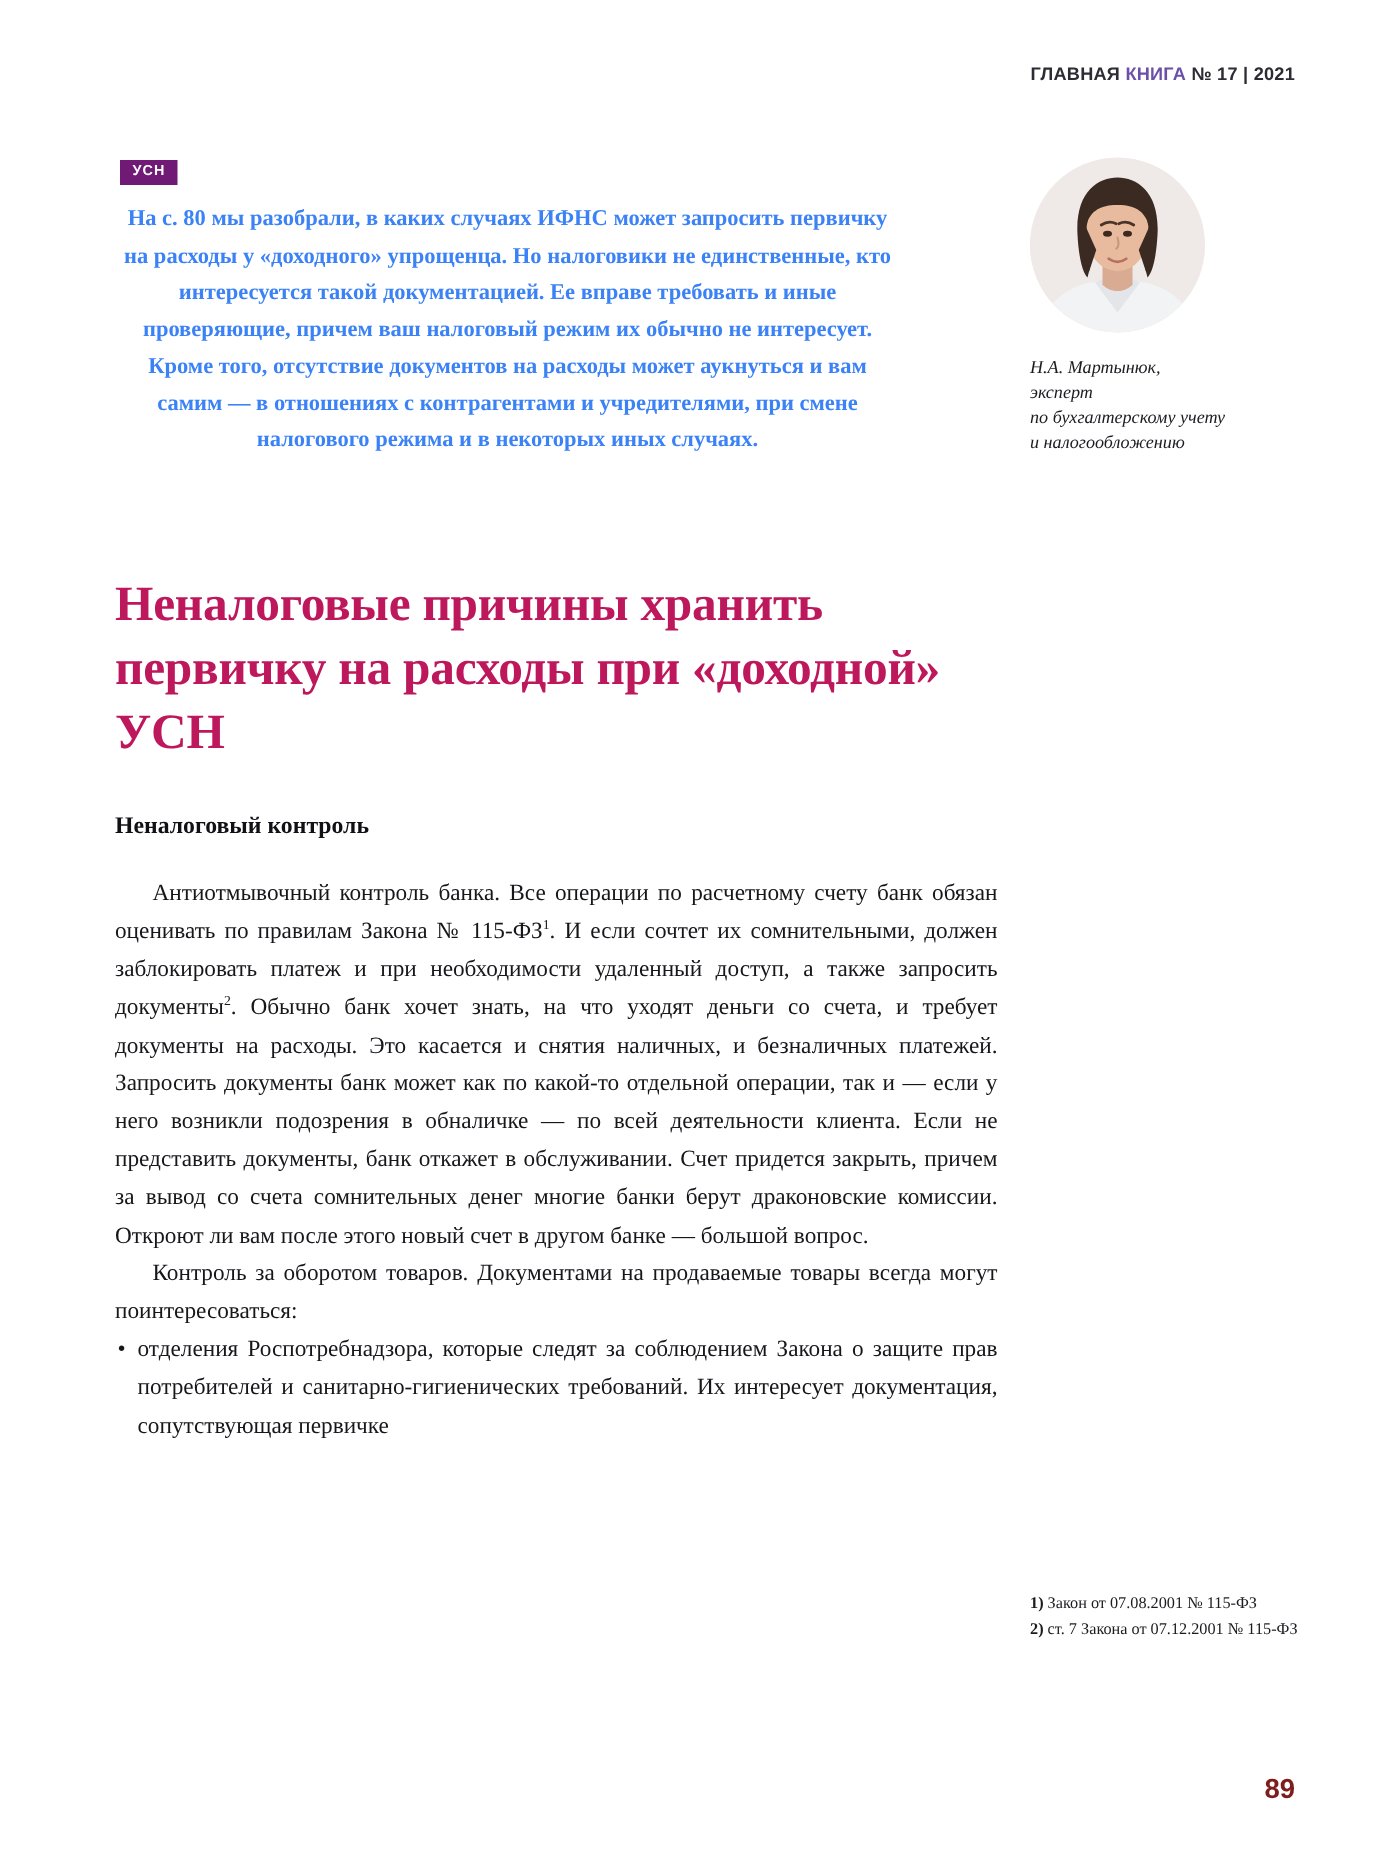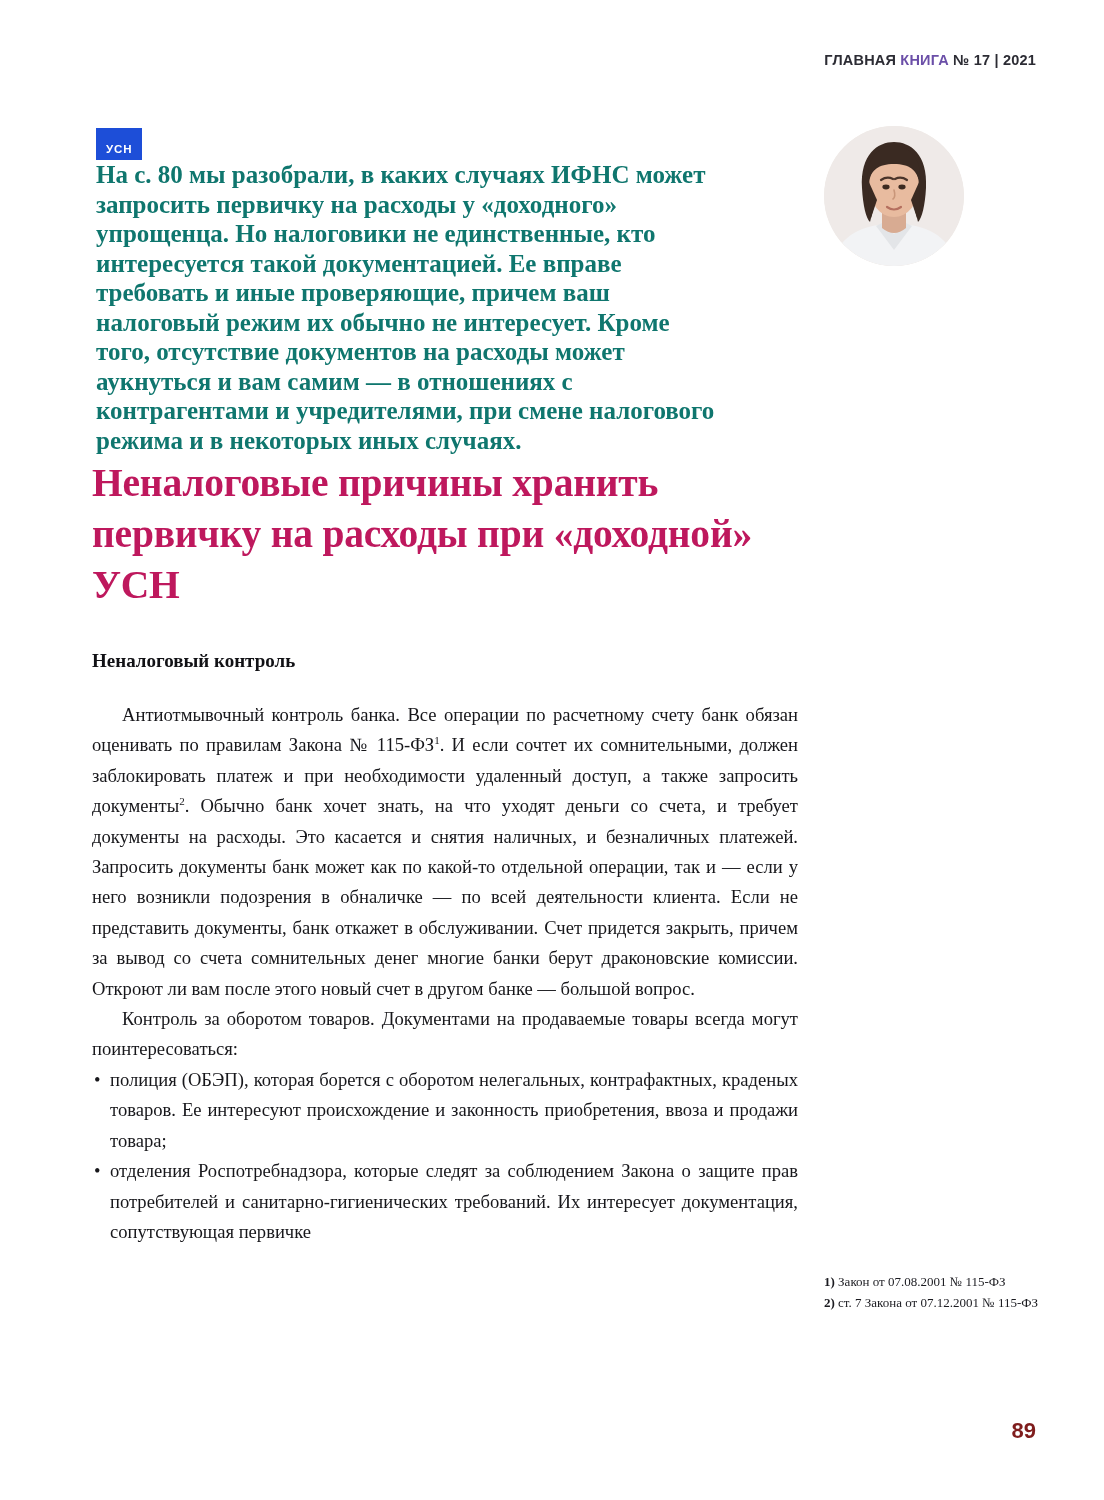--- a/index.html
+++ b/index.html
@@ -36,42 +36,42 @@
   }
   .header .h-main { color: #2c2c34; }
   .header .h-accent { color: #6b4fa8; }
   .header .h-rest { color: #2c2c34; }
 
   
   .tag {
     position: absolute;
     left: 96px;
     top: 128px;
-    background: #1d4ed8;
+    background: #701a75;
     color: #ffffff;
     font-family: "Liberation Sans", sans-serif;
     font-size: 11.5px;
     font-weight: bold;
     letter-spacing: 0.9px;
-    padding: 16px 10px 4px 10px;
+    padding: 4px 10px 4px 10px;
     line-height: 1;
   }
 
   
   .lead {
     position: absolute;
     left: 96px;
     top: 160px;
     width: 620px;
     font-family: "Liberation Serif", serif;
     font-weight: bold;
-    font-size: 25px;
+    font-size: 18px;
     line-height: 29.5px;
-    color: #0f766e;
-    text-align: left;
+    color: #3b82f6;
+    text-align: center;
   }
 
   
   .author-photo {
     position: absolute;
     left: 824px;
     top: 126px;
     width: 140px;
     height: 140px;
     border-radius: 50%;
@@ -221,32 +221,37 @@
         <ellipse cx="62" cy="61" rx="3.6" ry="2.4" fill="#3c2a20"></ellipse>
         <ellipse cx="78" cy="61" rx="3.6" ry="2.4" fill="#3c2a20"></ellipse>
 
         <path d="M70 64 q2 7 -1 9" stroke="#c99679" stroke-width="1.6" fill="none" stroke-linecap="round"></path>
 
         <path d="M63 81 q7 5 14 0" stroke="#b5705f" stroke-width="2.2" fill="none" stroke-linecap="round"></path>
       </g>
     </svg>
   </div>
 
+  <div class="author-name">
+    <span>Н.А. Мартынюк,</span><br>
+    <span>эксперт</span><br>
+    <span>по бухгалтерскому учету</span><br>
+    <span>и налогообложению</span>
+  </div>
 
   <h1 class="title">Неналоговые причины хранить первичку на расходы при «доходной» УСН</h1>
 
   <div class="subhead">Неналоговый контроль</div>
 
   <div class="body">
 
     <p class="ind"><b>Антиотмывочный контроль банка.</b><span> Все операции по расчетному счету банк обязан оценивать по правилам Закона № 115-ФЗ</span><sup>1</sup><span>. И если сочтет их сомнительными, должен заблокировать платеж и при необходимости удаленный доступ, а также запросить документы</span><sup>2</sup><span>. Обычно банк хочет знать, на что уходят деньги со счета, и требует документы на расходы. Это касается и снятия наличных, и безналичных платежей. Запросить документы банк может как по какой-то отдельной операции, так и — если у него возникли подозрения в обналичке — по всей деятельности клиента. Если не представить документы, банк откажет в обслуживании. Счет придется закрыть, причем за вывод со счета сомнительных денег многие банки берут драконовские комиссии. Откроют ли вам после этого новый счет в другом банке — большой вопрос.</span></p>
 
     <p class="ind"><b>Контроль за оборотом товаров.</b><span> Документами на продаваемые товары всегда могут поинтересоваться:</span></p>
 
-    <p class="bullet">полиция (ОБЭП), которая борется с оборотом нелегальных, контрафактных, краденых товаров. Ее интересуют происхождение и законность приобретения, ввоза и продажи товара;</p>
     <p class="bullet">отделения Роспотребнадзора, которые следят за соблюдением Закона о защите прав потребителей и санитарно-гигиенических требований. Их интересует документация, сопутствующая первичке</p>
   </div>
 
   <div class="footnotes">
     <div class="fn"><b>1)</b><span> Закон от 07.08.2001 № 115-ФЗ</span></div>
     <div class="fn"><b>2)</b><span> ст. 7 Закона от 07.12.2001 № 115-ФЗ</span></div>
   </div>
 
   <div class="pageno">89</div>
 

